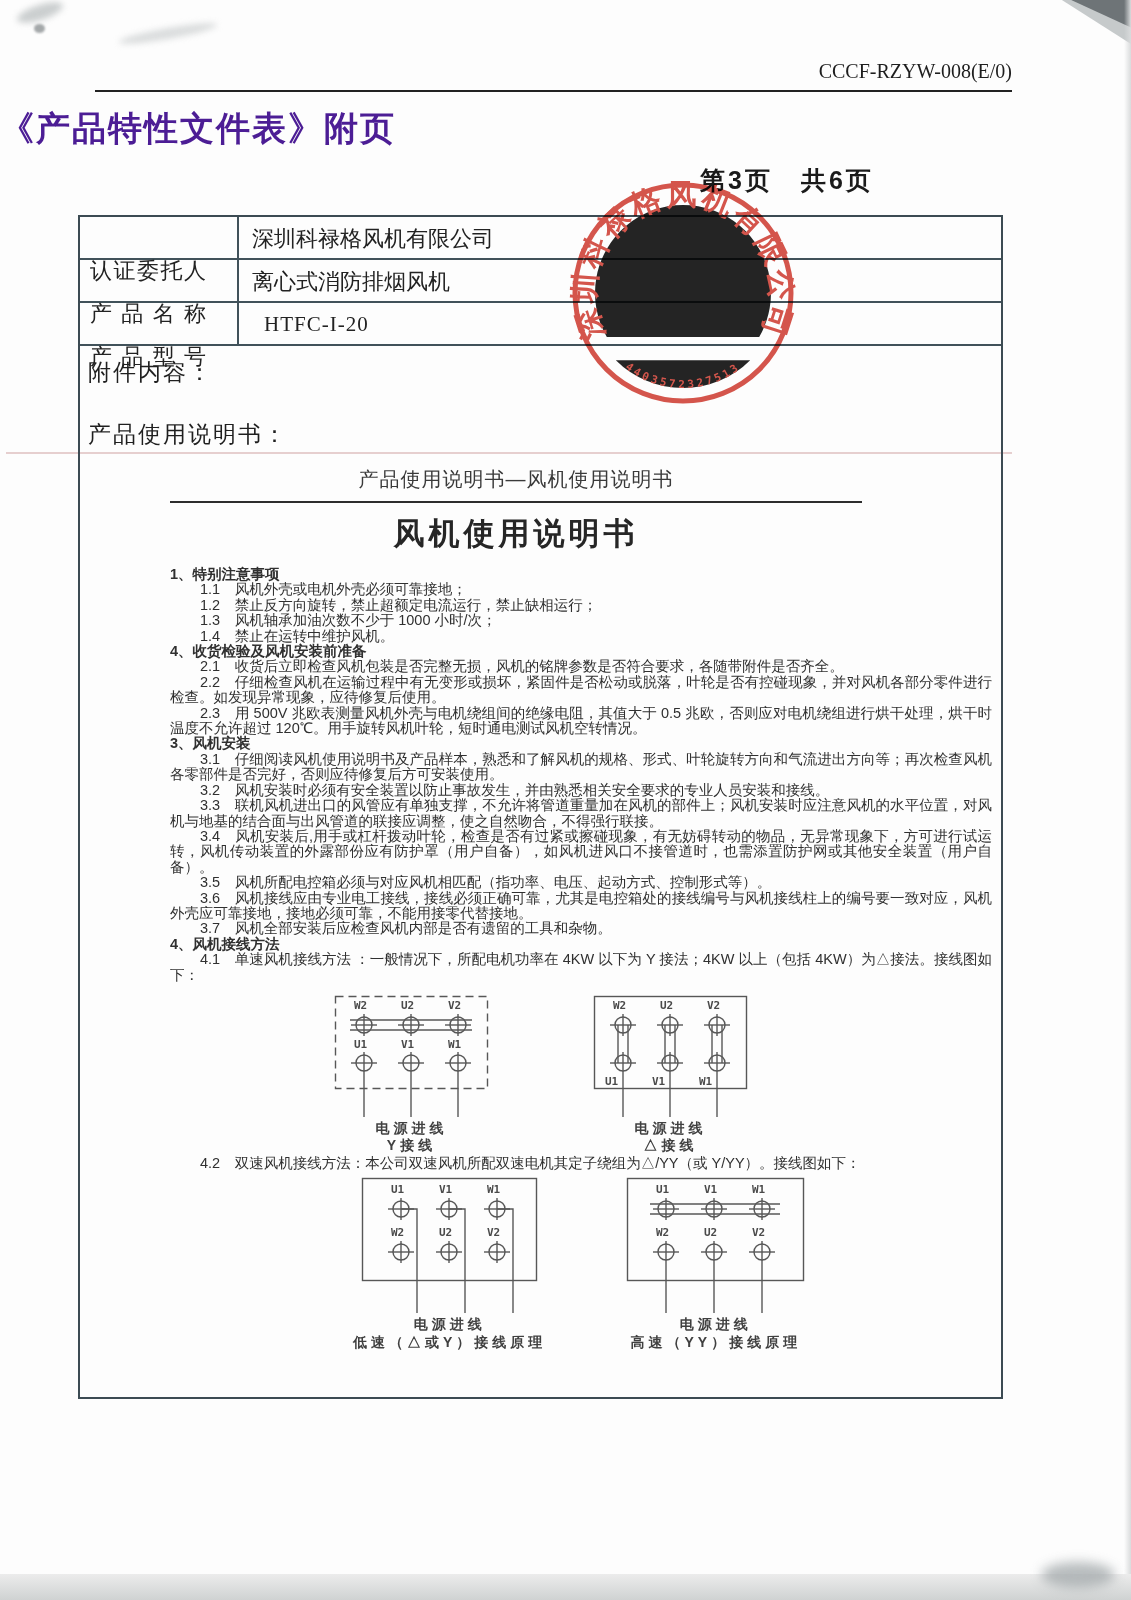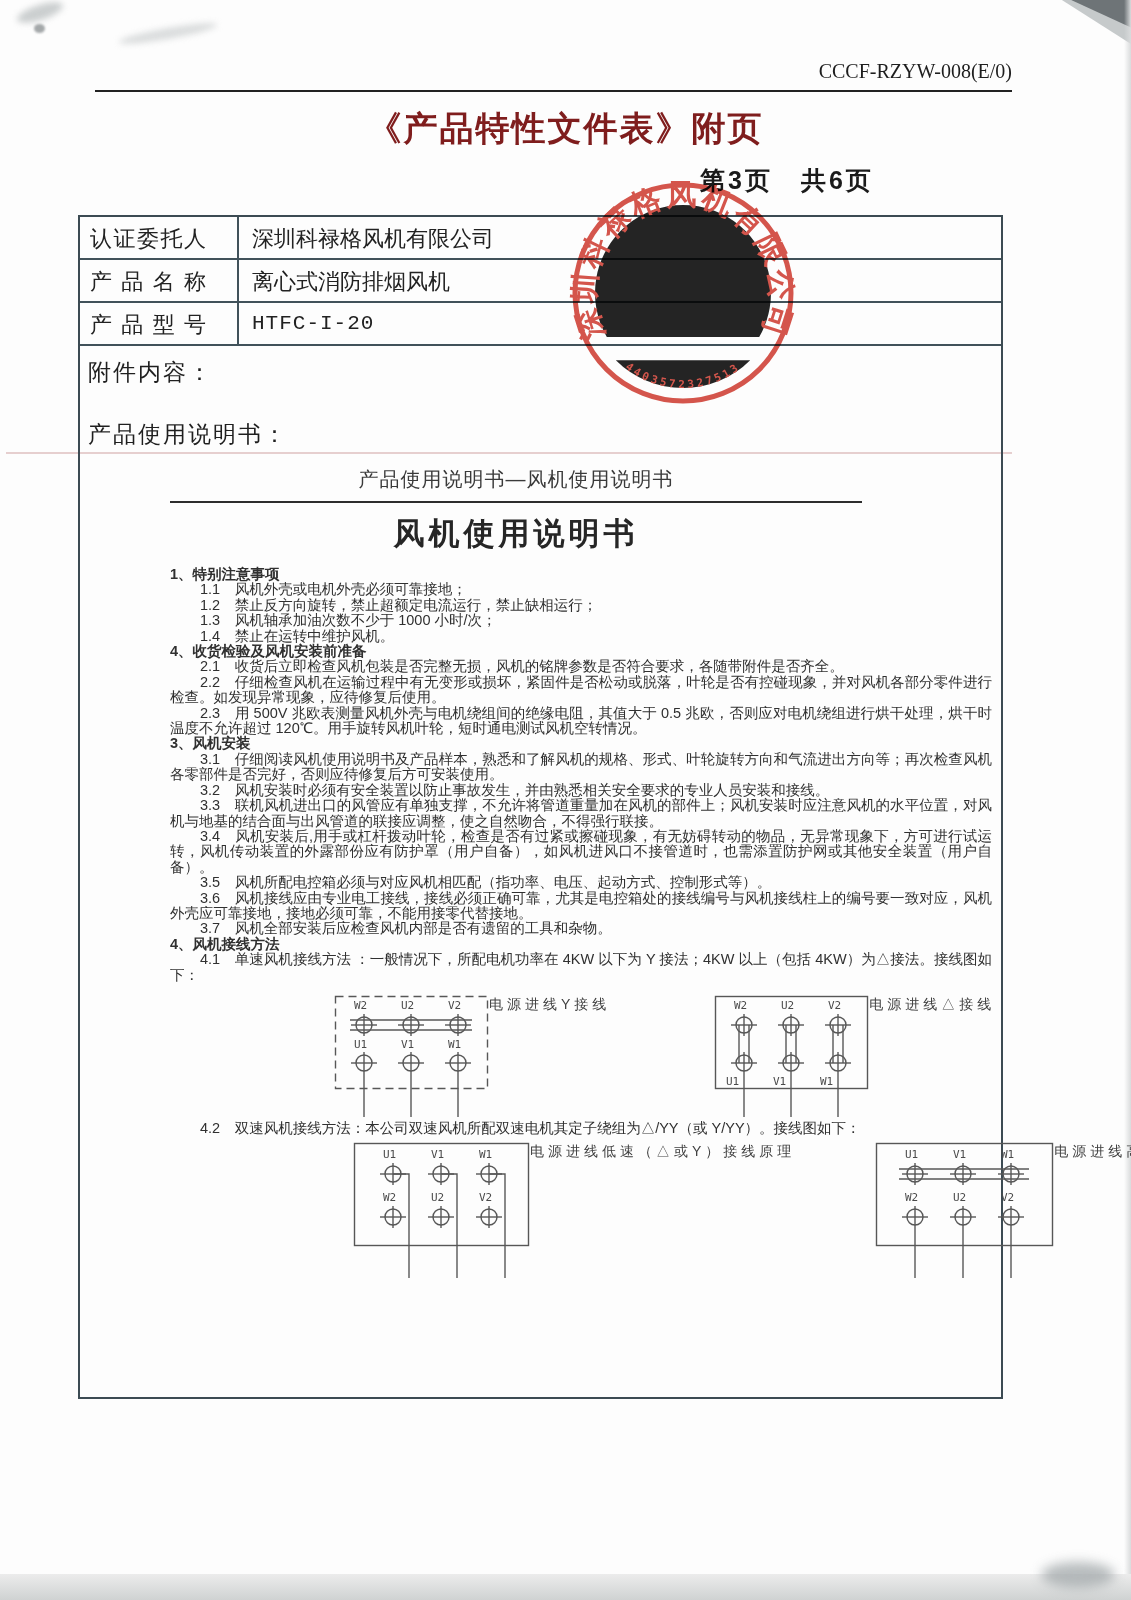--- a/index.html
+++ b/index.html
@@ -11,52 +11,52 @@
   .art-tl3{position:absolute;top:24px;left:34px;width:11px;height:9px;background:#8e9395;border-radius:50%;filter:blur(1px);opacity:.8;}
   .art-tr1{position:absolute;top:0;right:0;width:96px;height:44px;background:#c6cacb;clip-path:polygon(100% 0,28% 0,100% 100%);}
   .art-tr2{position:absolute;top:0;right:0;width:68px;height:30px;background:#6e7477;clip-path:polygon(100% 0,12% 0,100% 92%);}
   .art-right{position:absolute;top:0;right:0;bottom:0;width:7px;background:linear-gradient(90deg,rgba(0,0,0,0),#d9dbdc);}
   .art-bottom{position:absolute;left:0;right:0;bottom:0;height:26px;background:linear-gradient(#ececec,#cfd2d2);}
   .art-br{position:absolute;right:16px;bottom:12px;width:74px;height:26px;background:#a6acae;border-radius:50%;filter:blur(6px);opacity:.8;}
   .art-pink{position:absolute;left:6px;top:452px;width:1006px;height:2px;background:#e2c7c7;opacity:.85;}
   
   .doc-code{position:absolute;top:60px;right:119px;font-family:"Liberation Serif",serif;font-size:20px;color:#1e1e1e;}
   .head-rule{position:absolute;left:95px;top:90px;width:917px;height:2px;background:#222;}
-  .main-title{position:absolute;left:0;top:106px;width:100%;text-align:center;font-size:34px;font-weight:800;letter-spacing:2px;color:#7f1d1d;}
+  .main-title{position:absolute;left:0;top:106px;width:100%;font-size:34px;font-weight:800;letter-spacing:2px;color:#4c1d95;}
   .page-no{position:absolute;left:700px;top:164px;font-size:25px;font-weight:600;letter-spacing:3px;color:#1a1a1a;}
   
   .tbl{position:absolute;left:78px;top:215px;width:921px;height:1180px;border:2.5px solid #3c4b53;}
   .tbl .hline{position:absolute;left:0;right:0;height:2px;background:#41525a;}
   .tbl .vline{position:absolute;left:157px;top:0;width:2px;height:129px;background:#41525a;}
   .t-lab,.t-val{position:absolute;font-family:"Liberation Serif",serif;font-size:22px;color:#222;white-space:nowrap;}
   .t-lab{left:10px;}
-  .t-lab .jl{display:inline-block;width:116px;text-align:justify;text-align-last:justify;}
+  .t-lab .jl{display:inline-block;width:116px;text-align:justify;text-align-last:justify;margin-top:32px;}
   .t-val{left:172px;}
-  .mono{font-family:Liberation Mono, monospace;font-size:21px;letter-spacing:1px;}
+  .mono{font-family:Liberation Serif, serif;font-size:21px;letter-spacing:1px;margin-left:12px;}
   .big-lab{position:absolute;left:8px;font-family:"Liberation Serif",serif;font-size:23px;letter-spacing:2px;color:#1f1f1f;white-space:nowrap;}
   
   .stamp{position:absolute;left:563px;top:178px;mix-blend-mode:multiply;opacity:.86;}
   .stamp .ring{stroke:#cf3a2e;fill:none;stroke-width:5;}
   .stamp .star{fill:#cf3a2e;stroke:none;}
   .stamp text{fill:#cf3a2e;font-weight:bold;}
   .stamp .co{font-size:30px;letter-spacing:3px;font-family:"Liberation Sans",sans-serif;}
   .stamp .no{font-size:11px;letter-spacing:3px;font-family:"DejaVu Sans Mono",monospace;}
   
   .sheet{position:absolute;left:170px;top:466px;width:824px;}
   .sheet-subtitle{width:692px;text-align:center;font-size:20px;letter-spacing:1px;color:#3a3a3a;padding-bottom:8px;border-bottom:2px solid #2d2d2d;}
   .sheet-title{width:692px;text-align:center;font-size:31px;font-weight:800;letter-spacing:4px;margin-top:10px;color:#262626;}
   .sheet-body{margin-top:12px;width:822px;font-size:14.5px;line-height:15.4px;color:#303030;text-align:justify;}
   .sheet-body p{margin:0;}
   .sec{font-weight:700;margin-left:12px;}
   .item{text-indent:30px;}
   .flush{text-indent:4px;}
   
   .diag-row1{display:flex;margin:12px 0 2px 164px;gap:104px;}
   .diag-row2{display:flex;margin:6px 0 2px 183px;gap:80px;}
-  .diag{display:flex;flex-direction:row;}
+  .diag{display:flex;flex-direction:column;align-items:center;font-weight:bold;}
   .diag svg{display:block;}
   .diag line,.diag rect,.diag path,.diag use{stroke:#575757;stroke-width:1.4;fill:none;}
   .diag text{fill:#4a4a4a;font-size:11px;font-family:"DejaVu Sans Mono",monospace;stroke:none;}
   .cap{font-size:14px;color:#404040;letter-spacing:4px;margin-top:2px;white-space:nowrap;}
 </style>
 </head>
 <body>
 
 <div class="page">
 

